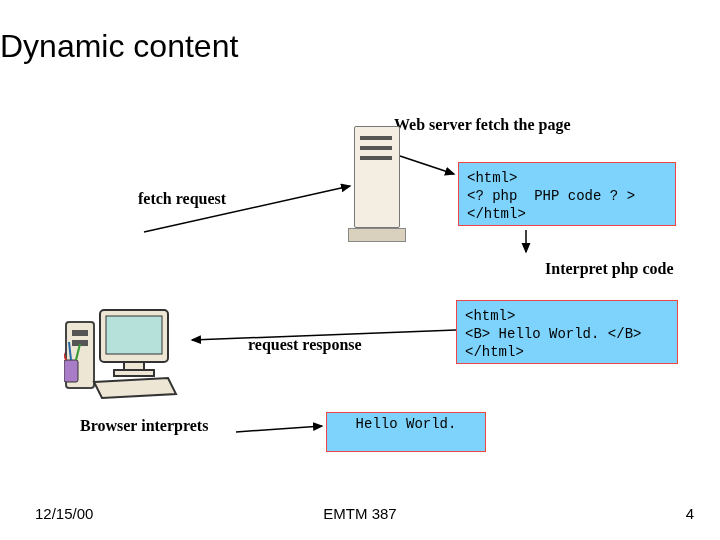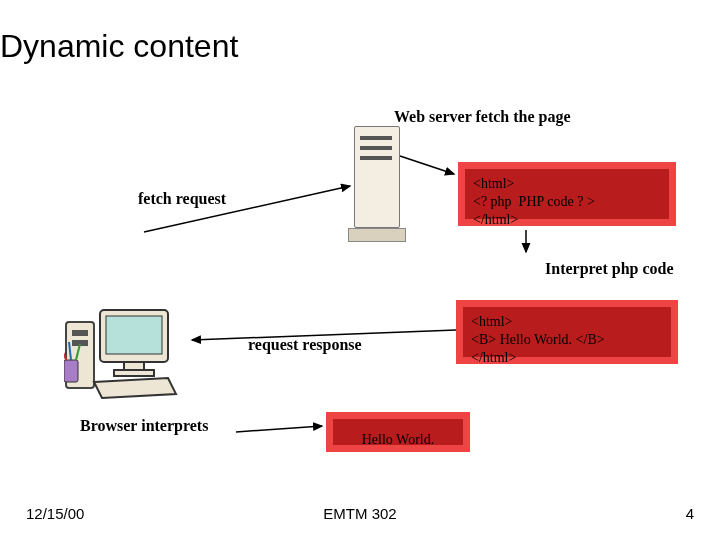--- a/index.html
+++ b/index.html
@@ -1,21 +1,21 @@
 <!DOCTYPE html>
 <html><head>
 <meta charset="utf-8">
 <style>
   html,body{margin:0;padding:0}
   body{width:720px;height:540px;background:#fff;font-family:Arial,Helvetica,sans-serif;color:#000;position:relative}
   .title{position:absolute;left:0;width:720px;text-align:left;top:28px;font-size:32px}
   .label{position:absolute;font-family:Georgia,'Times New Roman',serif;font-size:16px}
   .label.bold{font-weight:bold}
-  .codebox{position:absolute;border:7px solid #ef4444;background:#b91c1c;font-family:Liberation Serif, serif;font-size:14px;line-height:1.3;white-space:pre;padding:6px 8px;box-sizing:border-box}
-  .footer-date{position:absolute;left:26px;bottom:18px;font-size:15px}
+  .codebox{position:absolute;border:1px solid #ef4444;background:#7dd3fc;font-family:Liberation Mono, monospace;font-size:14px;line-height:1.3;white-space:pre;padding:6px 8px;box-sizing:border-box}
+  .footer-date{position:absolute;left:35px;bottom:18px;font-size:15px}
   .footer-course{position:absolute;left:0;width:720px;text-align:center;bottom:18px;font-size:15px}
   .footer-page{position:absolute;right:26px;bottom:18px;font-size:15px}
 
   
   .server{position:absolute;left:354px;top:126px;width:44px;height:118px}
   .server .case{position:absolute;left:0;top:0;width:44px;height:100px;background:#F4EDE2;border:1px solid #777;border-radius:2px}
   .server .slot{position:absolute;left:6px;width:32px;height:4px;background:#555}
   .server .base{position:absolute;left:-6px;top:102px;width:56px;height:12px;background:#DAD0BE;border:1px solid #888}
 
   
@@ -23,21 +23,21 @@
 
   svg.arrow{position:absolute;overflow:visible}
 
   .hello-box{text-align:center}
 </style>
 </head>
 <body>
 
 <div class="title">Dynamic content</div>
 
-<div class="label bold" style="left:394px;top:108px">Web server fetch the page</div>
+<div class="label bold" style="left:394px;top:116px">Web server fetch the page</div>
 
 <div class="server">
   <div class="case"></div>
   <div class="slot" style="top:10px"></div>
   <div class="slot" style="top:20px"></div>
   <div class="slot" style="top:30px"></div>
   <div class="base"></div>
 </div>
 
 <div class="codebox" style="left:458px;top:162px;width:218px;height:64px">&lt;html&gt;
@@ -51,21 +51,21 @@
 &lt;/html&gt;</div>
 
 <div class="label bold" style="left:138px;top:190px">fetch request</div>
 
 <div class="label bold" style="left:248px;top:336px">request response</div>
 
 <div class="label bold" style="left:80px;top:416px;line-height:1.2">
   <div>Browser interprets</div>
 </div>
 
-<div class="codebox hello-box" style="left:326px;top:412px;width:144px;height:40px;padding-top:12px">Hello World.</div>
+<div class="codebox hello-box" style="left:326px;top:412px;width:160px;height:40px;padding-top:2px">Hello World.</div>
 
 <div class="client">
   <svg width="120" height="96" viewBox="0 0 120 96">
 
     <rect x="2" y="18" width="28" height="66" rx="3" fill="#EDE6D4" stroke="#444" stroke-width="2"></rect>
     <rect x="8" y="26" width="16" height="6" fill="#555"></rect>
     <rect x="8" y="36" width="16" height="6" fill="#555"></rect>
 
     <rect x="36" y="6" width="68" height="52" rx="4" fill="#EDE6D4" stroke="#333" stroke-width="2"></rect>
     <rect x="42" y="12" width="56" height="38" fill="#B6E0DA" stroke="#333"></rect>
@@ -120,14 +120,14 @@
 <svg class="arrow" style="left:232px;top:416px" width="100" height="24">
   <defs>
       <marker id="ah5" markerWidth="8" markerHeight="8" refX="6" refY="3" orient="auto">
         <path d="M0,0 L7,3 L0,6 Z" fill="#000"></path>
       </marker>
     </defs>
   <line x1="4" y1="16" x2="90" y2="10" stroke="#000" stroke-width="1.5" marker-end="url(#ah5)"></line>
 </svg>
 
 <div class="footer-date">12/15/00</div>
-<div class="footer-course">EMTM 302</div>
+<div class="footer-course">EMTM 387</div>
 <div class="footer-page">4</div>
 
 </body></html>

